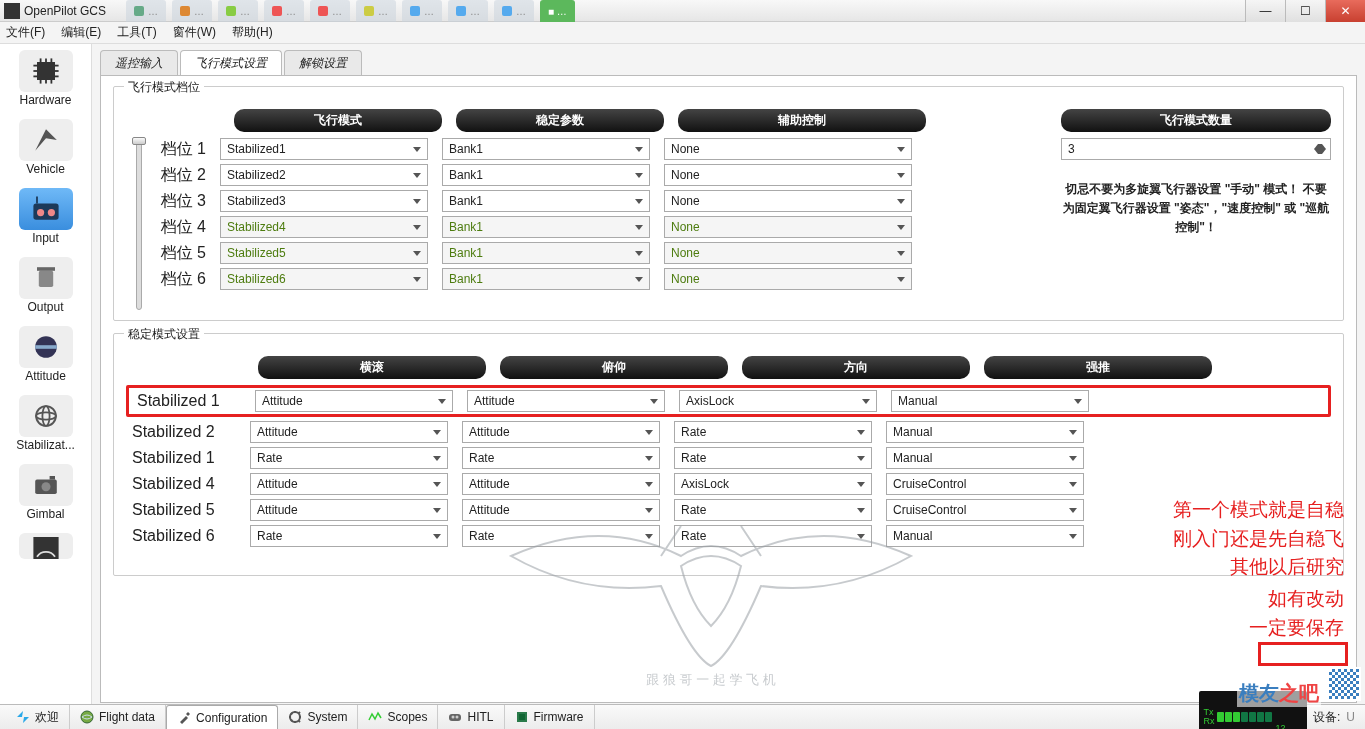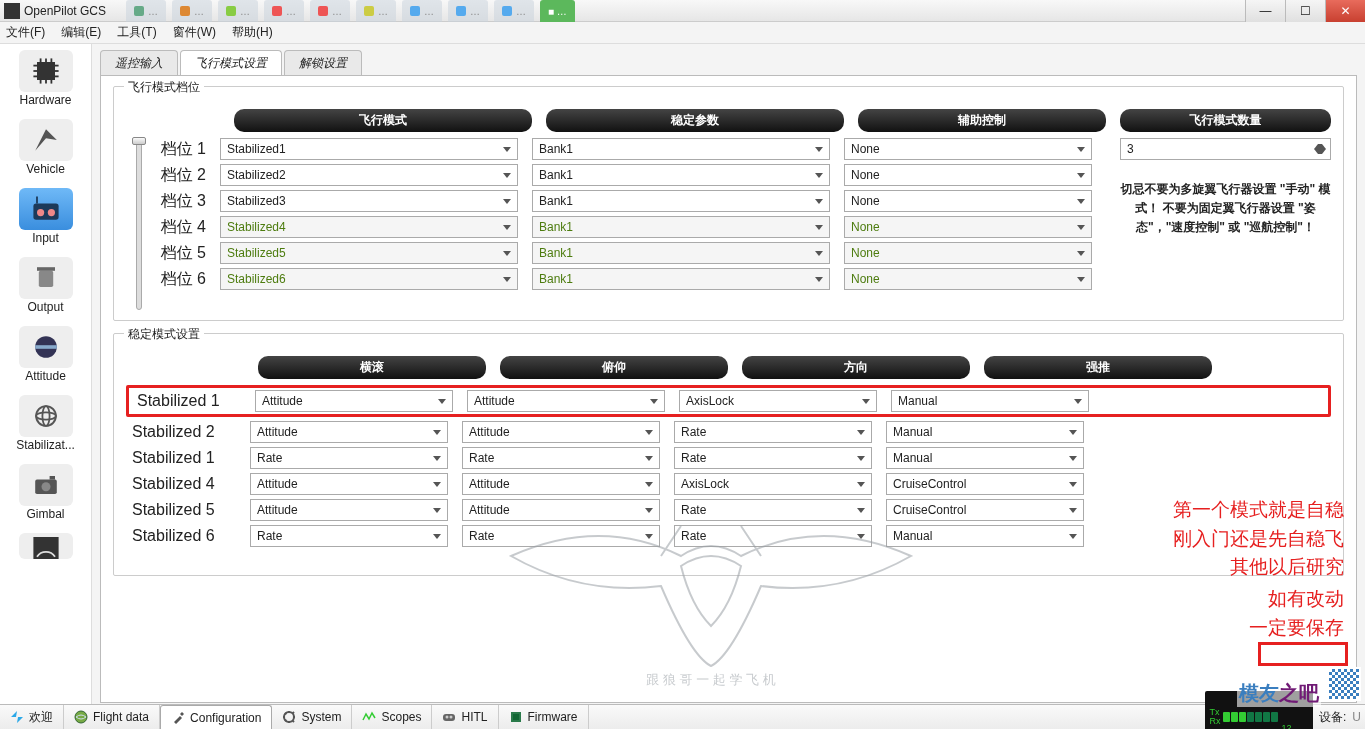--- a/index.html
+++ b/index.html
@@ -35,21 +35,21 @@
 .subtab.active { background:#fff; }
 
 .panel { border:1px solid #bbb; background:#fff; padding:10px 12px; margin-top:-1px; height:628px; position:relative;}
 
 .groupbox { border:1px solid #ccc; border-radius:2px; padding:22px 12px 10px 12px; position:relative; margin-bottom:12px;}
 .grouptitle { position:absolute; top:-8px; left:10px; background:#fff; padding:0 4px; font-size:12px;}
 
 .hdrrow { display:flex; gap:14px; margin-bottom:6px;}
 .hdrrow .spacer1{width:94px;}
 .hdrbtn { flex:0 0 auto; background:linear-gradient(#444,#111); color:#fff; text-align:center; border-radius:10px; padding:3px 0; font-size:12px; font-weight:bold;}
-.w260{width:298px;} .w248{width:248px;} .w228{width:228px;} .w198{width:198px;}
+.w260{width:208px;} .w248{width:248px;} .w228{width:228px;} .w198{width:198px;}
 
 .row { display:flex; align-items:center; gap:14px; margin-bottom:4px;}
 .rowlabel { width:54px; text-align:right; font-size:16px;}
 .slidercol{width:26px;}
 .combo { height:22px; border:1px solid #aaa; background:#fff; display:flex; align-items:center; justify-content:space-between; padding:0 6px; font-size:12px; font-family:"Consolas","Courier New",monospace;}
 .combo.dis { color:#4d7c0f; background:#f5f5f5;}
 .caret { width:0;height:0;border-left:4px solid transparent;border-right:4px solid transparent;border-top:5px solid #555;}
 
 .rightcol{ width:270px; }
 .spinner{height:22px;border:1px solid #aaa;display:flex;align-items:center;justify-content:space-between;padding:0 4px 0 6px;background:#fff;}
@@ -66,32 +66,32 @@
 .group2 .rowlabel{width:110px;text-align:left;padding-left:6px;}
 .redbox{border:3px solid #e62020;border-radius:2px;padding:2px;}
 
 .annot1{position:absolute;right:12px;top:420px;color:#e62020;font-size:19px;line-height:1.5;text-align:right;}
 .annot2{position:absolute;right:12px;bottom:60px;color:#e62020;font-size:19px;line-height:1.5;text-align:right;}
 .annot2box{position:absolute;right:8px;bottom:36px;width:90px;height:24px;border:3px solid #e62020;}
 
 .wolf{position:absolute;left:380px;bottom:6px;width:460px;height:200px;pointer-events:none;opacity:.55;}
 
 
-.bottombar{position:absolute;left:0;right:0;bottom:0;height:25px;border-top:1px solid #bbb;background:linear-gradient(#fafafa,#ececec);display:flex;align-items:center;padding:0 0;}
+.bottombar{position:absolute;left:0;right:0;bottom:0;height:25px;border-top:1px solid #bbb;background:linear-gradient(#fafafa,#ececec);display:flex;align-items:center;padding:0 6px;}
 .btab{display:flex;align-items:center;gap:5px;padding:0 10px;height:24px;border-right:1px solid #ccc;font-size:12px;}
 .btab.active{background:#fff;border:1px solid #aaa;border-bottom:none;border-radius:3px 3px 0 0;}
 .bico{width:14px;height:14px;}
 .statusright{margin-left:auto;display:flex;align-items:center;gap:6px;padding-right:4px;}
 .txrxbox{background:#111;color:#3c3;font-family:monospace;font-size:9px;padding:1px 4px;border-radius:2px;display:flex;gap:3px;align-items:center;}
 .bars{display:flex;gap:1px;}
 .bar{width:7px;height:10px;background:#174;border-radius:1px;}
 .bar.hi{background:#3c3;}
 .qrbox{width:34px;height:34px;position:absolute;right:4px;bottom:28px;background:repeating-conic-gradient(#3a7ebf 0 25%,#fff 0 50%) 0/6px 6px;border:2px solid #fff;}
 .logo-overlay{position:absolute;right:44px;bottom:22px;font-size:20px;font-weight:bold;color:#3a7ebf;background:rgba(255,255,255,.6);padding:0 2px;}
-.logo-overlay .z{color:#701a75;}
+.logo-overlay .z{color:#ef4444;}
 </style>
 </head>
 <body>
 
 <div class="titlebar">
   <div class="appicon"></div>
   <span class="title">OpenPilot GCS</span>
   <div class="bgtabs">
     <div class="bgtab"><span class="dot" style="background:#6a8"></span>…</div>
     <div class="bgtab"><span class="dot" style="background:#d83"></span>…</div>

